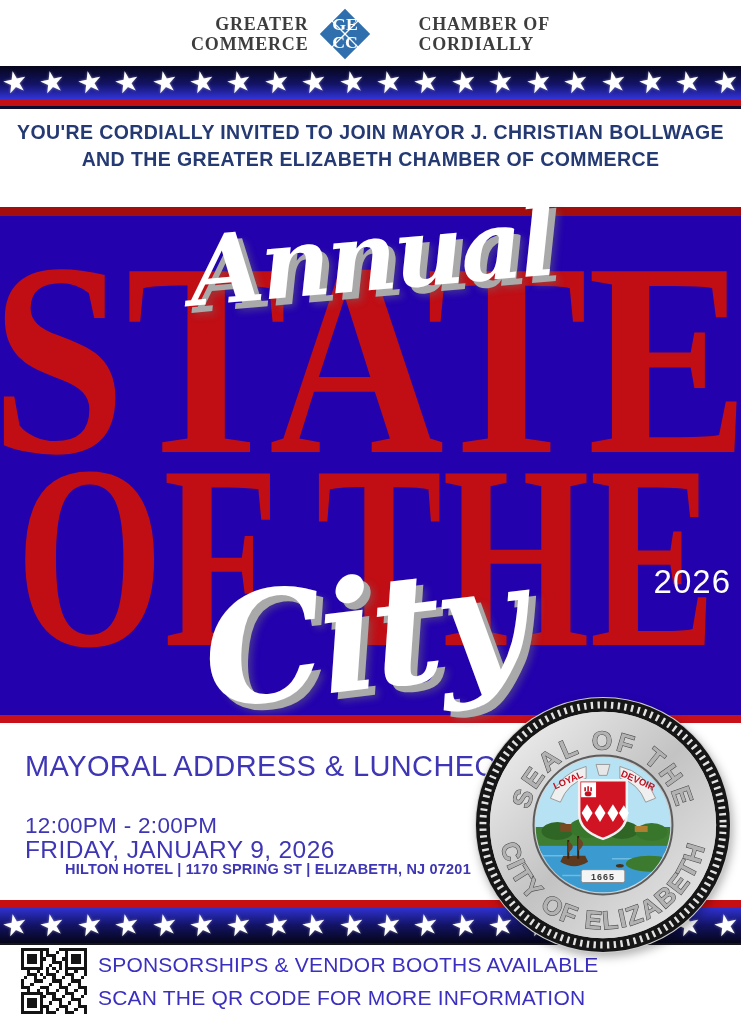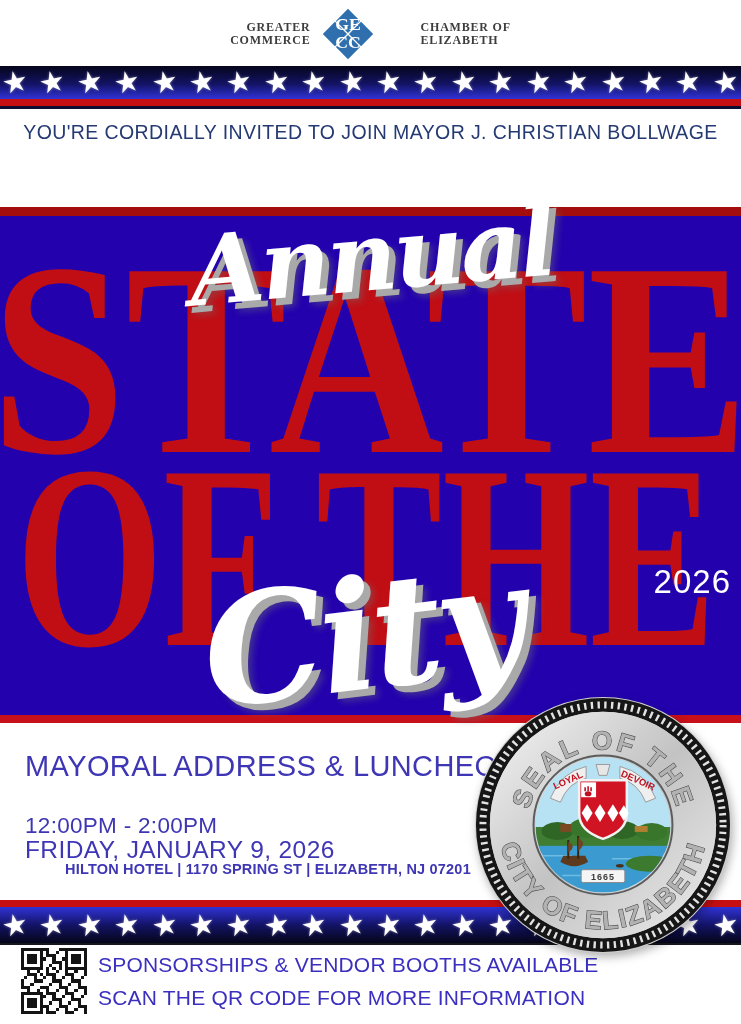--- a/index.html
+++ b/index.html
@@ -2,21 +2,21 @@
 <html><head>
 <meta charset="utf-8">
 <style>
   html,body{margin:0;padding:0;background:#888;}
   .page{position:relative;width:741px;height:1024px;background:#ffffff;overflow:hidden;
         font-family:"Liberation Sans",sans-serif;margin:0 auto;}
 
   
   .header{position:absolute;top:4px;left:0;width:100%;height:60px;
           display:flex;align-items:center;justify-content:center;gap:9px;}
-  .org-text{font-family:"Liberation Serif",serif;font-weight:bold;font-size:12px;
+  .org-text{font-family:"Liberation Serif",serif;font-weight:bold;font-size:18px;
             line-height:1.12;color:#3d3d3d;letter-spacing:0.8px;}
   .org-text.left{text-align:right;}
   .org-text.right{text-align:left;margin-left:36px;}
   .logo-diamond{width:56px;height:56px;display:block;}
 
   
   .banner{position:absolute;left:0;width:100%;z-index:1;}
   .banner-top{top:66px;}
   .banner-bottom{top:900px;}
   .stars-row{height:33px;display:flex;justify-content:space-between;align-items:center;
@@ -26,21 +26,21 @@
              background:linear-gradient(180deg,#3033d6 0%,#131366 50%,#05051a 100%);}
   .star{color:#ffffff;font-size:29px;line-height:1;display:inline-block;
         transform:rotate(-12deg);text-shadow:0 0 3px rgba(255,255,255,.45);}
   .stripe-red{height:7px;background:#c60f12;}
   .stripe-navy{height:3px;background:#0d0d32;}
   .banner-bottom .stripe-navy{height:2px;background:#16161d;}
 
   
   .invite{position:absolute;top:121px;left:0;width:100%;text-align:center;
           color:#253a73;font-size:19.5px;line-height:23px;letter-spacing:0.4px;}
-  .invite div{margin-bottom:4px;}
+  .invite div{margin-bottom:4px;font-weight:bold;}
 
   
   .blue-block{position:absolute;top:207px;left:0;width:100%;height:516px;background:#2302ae;}
   .blue-block .stripe-top{position:absolute;top:0;left:0;width:100%;height:9px;background:#a30d0d;}
   .blue-block .stripe-bottom{position:absolute;bottom:0;left:0;width:100%;height:8px;background:#c8101a;}
 
   .big-word-svg{position:absolute;left:0;width:741px;height:210px;z-index:2;}
   #svg-state{top:256px;}
   #svg-ofthe{top:449px;}
 
@@ -89,21 +89,21 @@
         <polygon points="44,17 57,30 44,43 31,30"></polygon>
         <polygon points="30,31 43,44 30,57 17,44"></polygon>
       </g>
       <g font-family="Liberation Serif, serif" font-weight="bold" font-size="19" fill="#ffffff" text-anchor="middle">
         <text x="30" y="26">GE</text>
         <text x="30" y="45">CC</text>
       </g>
     </svg>
     <div class="org-text right">
       <div>CHAMBER OF</div>
-      <div>ELIZABETH</div>
+      <div>CORDIALLY</div>
     </div>
   </div>
 
   <div class="banner banner-top">
     <div class="stars-row">
         <span class="star">★</span>
         <span class="star">★</span>
         <span class="star">★</span>
         <span class="star">★</span>
         <span class="star">★</span>
@@ -122,20 +122,21 @@
         <span class="star">★</span>
         <span class="star">★</span>
         <span class="star">★</span>
       </div>
     <div class="stripe-red"></div>
     <div class="stripe-navy"></div>
   </div>
 
   <div class="invite">
     <div>YOU'RE CORDIALLY INVITED TO JOIN MAYOR J. CHRISTIAN BOLLWAGE</div>
+    <div>AND THE GREATER ELIZABETH CHAMBER OF COMMERCE</div>
   </div>
 
   <div class="blue-block">
     <div class="stripe-top"></div>
     <div class="stripe-bottom"></div>
   </div>
 
   <svg class="big-word-svg" id="svg-state" viewBox="0 0 741 210">
     <text x="370" y="196" text-anchor="middle" font-family="Liberation Serif, serif" font-weight="bold" font-size="276" fill="#c10e15" textLength="758" lengthAdjust="spacingAndGlyphs">STATE</text>
   </svg>

